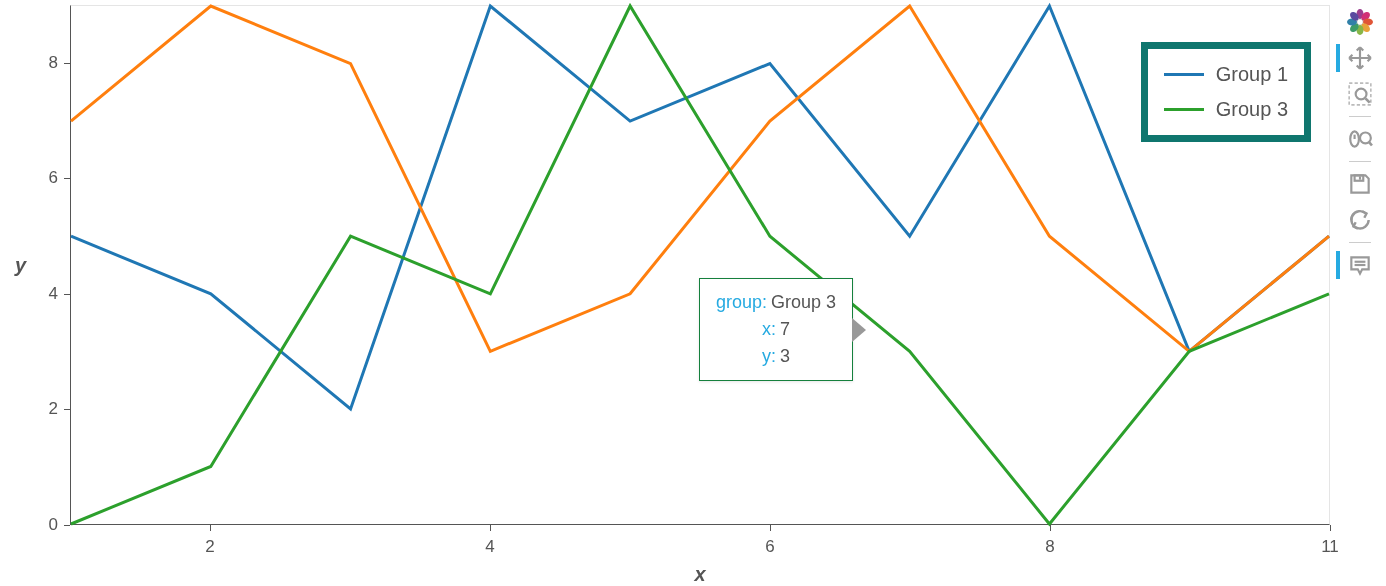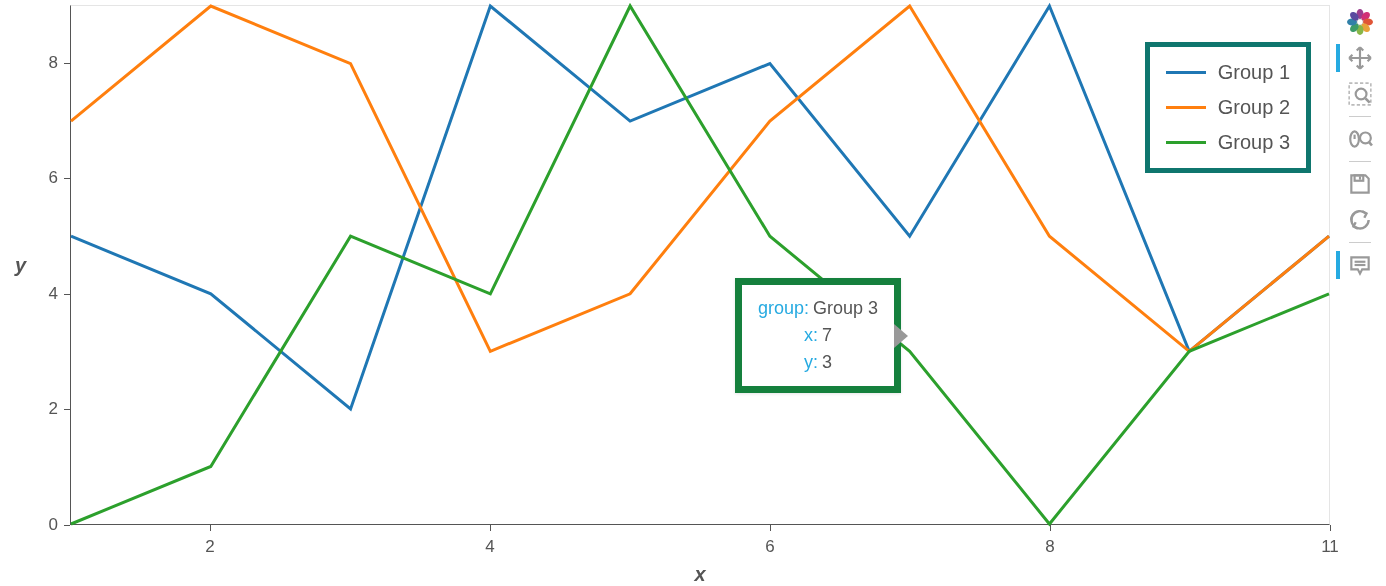--- a/index.html
+++ b/index.html
@@ -88,46 +88,45 @@
       font-size: 20px;
       font-style: italic;
       font-weight: bold;
       color: #555;
     }
     .legend {
       position: absolute;
       right: 18px;
       top: 36px;
       background: #fff;
-      border: 5px solid #0f766e;
+      border: 7px solid #0f766e;
       padding: 8px 12px;
     }
     .legend-item {
       display: flex;
       align-items: center;
       padding: 6px 4px;
       gap: 12px;
     }
     .legend-line {
       width: 40px;
       height: 3px;
     }
     .legend-text {
       font-size: 20px;
       color: #555;
     }
     .tooltip {
       position: absolute;
       background: #fff;
-      border: 7px solid #15803d;
+      border: 1px solid #15803d;
       padding: 10px 16px;
       font-size: 18px;
       color: #555;
       box-shadow: 0 1px 3px rgba(0,0,0,0.1);
-      margin-left: 36px;
     }
     .tooltip-row {
       padding: 3px 0;
       text-align: center;
     }
     .tooltip-key {
       color: #26aae1;
       margin-right: 4px;
     }
     .tooltip-val {
@@ -214,24 +213,20 @@
     <svg class="line-plot" viewBox="0 0 1260 520" preserveAspectRatio="none">
         <path d="M0 231.1111111111111 L140 288.8888888888889 L280 404.44444444444446 L420 0 L560 115.55555555555554 L700 57.77777777777783 L840 231.1111111111111 L980 0 L1120 346.6666666666667 L1260 231.1111111111111 " class="series-line" stroke="#1f77b4"></path>
         <path d="M0 115.55555555555554 L140 0 L280 57.77777777777783 L420 346.6666666666667 L560 288.8888888888889 L700 115.55555555555554 L840 0 L980 231.1111111111111 L1120 346.6666666666667 L1260 231.1111111111111 " class="series-line" stroke="#ff7f0e"></path>
         <path d="M0 520 L140 462.22222222222223 L280 231.1111111111111 L420 288.8888888888889 L560 0 L700 231.1111111111111 L840 346.6666666666667 L980 520 L1120 346.6666666666667 L1260 288.8888888888889 " class="series-line" stroke="#2ca02c"></path>
       </svg>
 
     <div class="legend">
       <div class="legend-item">
         <div class="legend-line" style="background:#1f77b4"></div>
         <span class="legend-text">Group 1</span>
-      </div>
-      <div class="legend-item">
-        <div class="legend-line" style="background:#ff7f0e"></div>
-        <span class="legend-text">Group 2</span>
       </div>
       <div class="legend-item">
         <div class="legend-line" style="background:#2ca02c"></div>
         <span class="legend-text">Group 3</span>
       </div>
     </div>
 
     <div class="tooltip" style="left:628px; top:272px;">
       <div class="tooltip-row">
         <span class="tooltip-key">group:</span><span class="tooltip-val">Group 3</span>

